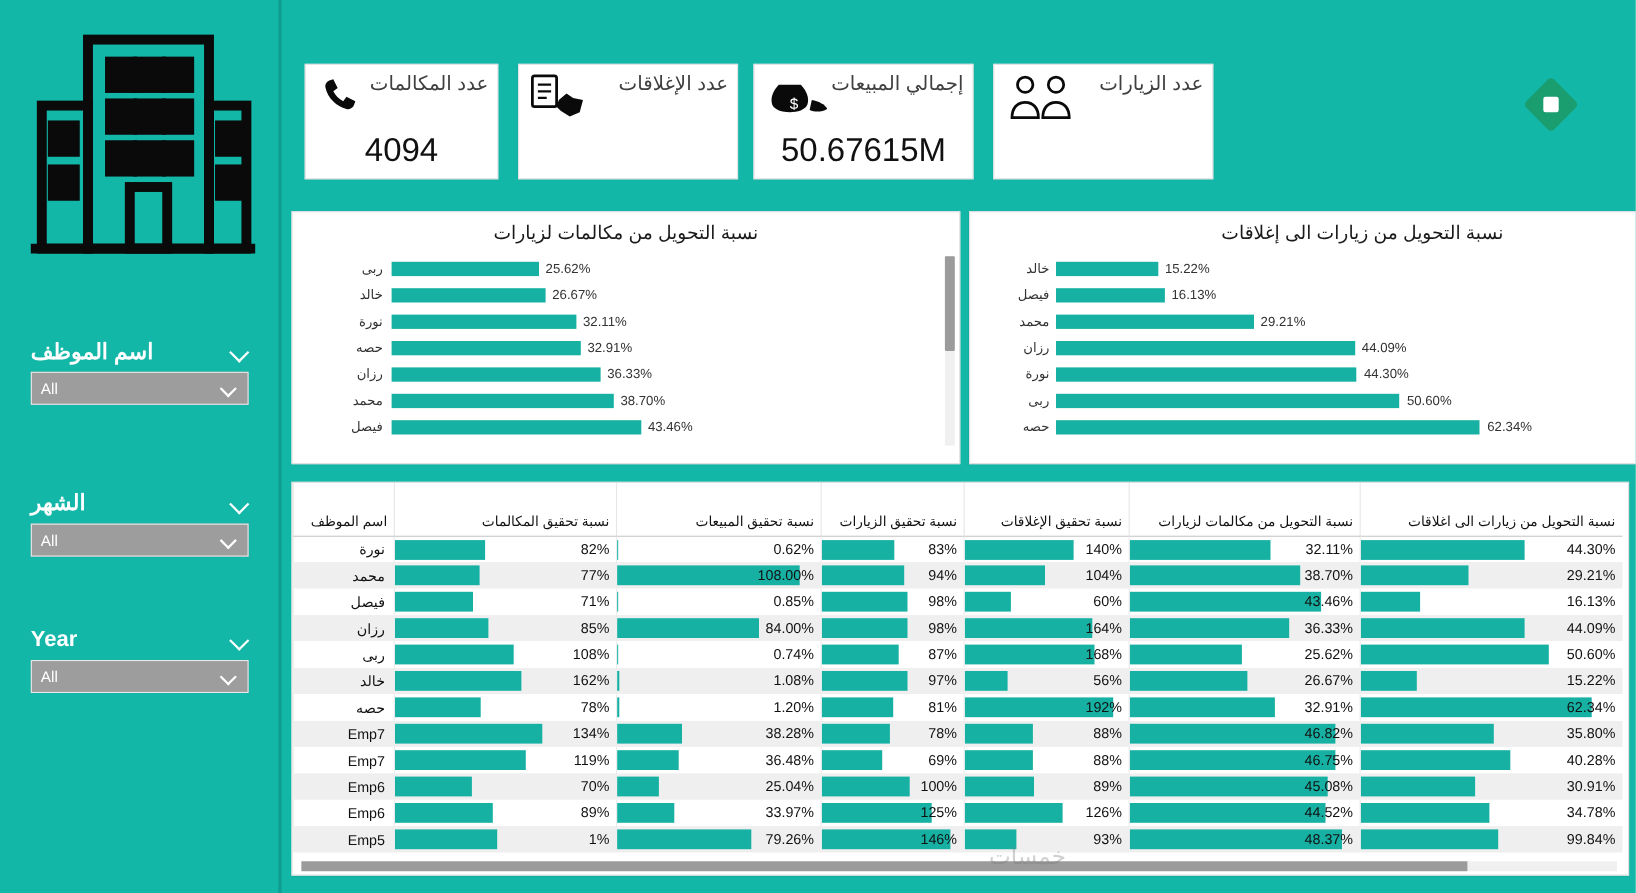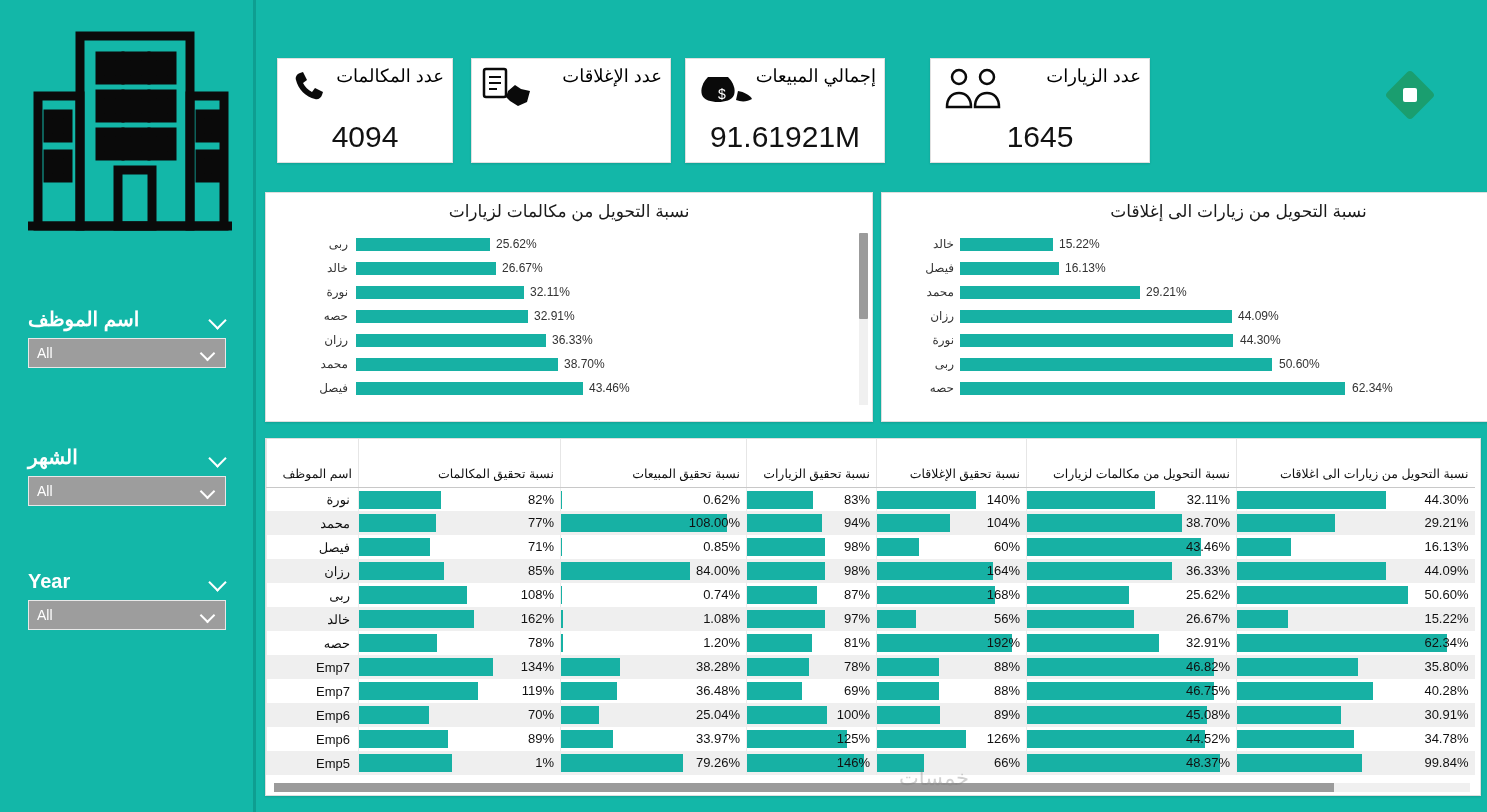--- a/index.html
+++ b/index.html
@@ -100,21 +100,21 @@
     top: 58px;
     height: 105px;
     background: #ffffff;
     border: 1px solid #e0e0e0;
     box-shadow: 0 1px 2px rgba(0,0,0,0.12);
   }
   .kpi-label {
     position: absolute;
     right: 8px; top: 6px;
     font-size: 18px;
-    color: #000000;
+    color: #404040;
     direction: rtl;
     text-align: right;
     font-weight: normal;
   }
   .kpi-value {
     position: absolute;
     left: 0; right: 0; bottom: 8px;
     text-align: center;
     font-size: 30px;
     color: #111111;
@@ -354,34 +354,33 @@
 
     <div class="kpi" style="left:426px;width:200px;">
       <div class="kpi-label">إجمالي المبيعات</div>
       <div class="kpi-icon">
         <svg viewBox="0 0 60 46" width="60" height="46">
           <path d="M14 12c-5 5-8 12-6 18 2 5 9 7 16 7s14-2 16-7c2-6-1-13-6-18z" fill="#0a0a0a"></path>
           <text x="24" y="34" font-size="14" fill="#ffffff" font-family="Liberation Sans, sans-serif">$</text>
           <path d="M44 26c6 1 12 4 14 8-5 3-11 3-16 1z" fill="#0a0a0a"></path>
         </svg>
       </div>
-      <div class="kpi-value">91.61921M</div>
-    </div>
-
-    <div class="kpi" style="left:671px;width:220px;">
+      <div class="kpi-value">50.67615M</div>
+    </div>
+
+    <div class="kpi" style="left:644px;width:200px;">
       <div class="kpi-label">عدد الزيارات</div>
       <div class="kpi-icon">
         <svg viewBox="0 0 70 46" width="70" height="46">
           <circle cx="20" cy="12" r="7" fill="none" stroke="#0a0a0a" stroke-width="2.5"></circle>
           <path d="M8 42c0-9 5-14 12-14s12 5 12 14z" fill="none" stroke="#0a0a0a" stroke-width="2.5"></path>
           <circle cx="48" cy="12" r="7" fill="none" stroke="#0a0a0a" stroke-width="2.5"></circle>
           <path d="M36 42c0-9 5-14 12-14s12 5 12 14z" fill="none" stroke="#0a0a0a" stroke-width="2.5"></path>
         </svg>
       </div>
-      <div class="kpi-value">1645</div>
     </div>
 
     <div id="green-diamond">
       <svg viewBox="0 0 54 54" width="54" height="54">
         <rect x="9" y="9" width="36" height="36" rx="4" fill="#1a9e6f" transform="rotate(45 27 27)"></rect>
         <rect x="20" y="20" width="14" height="14" rx="2" fill="#ffffff"></rect>
       </svg>
     </div>
 
     <div class="panel" style="left:6px; top:192px; width:608px; height:230px;">
@@ -801,21 +800,21 @@
               <td class="bar-cell">
                 <div class="cell-bar" style="width: 121.532px;"></div>
                 <span class="cell-text">79.26%</span>
               </td>
               <td class="bar-cell">
                 <div class="cell-bar" style="width: 116.8px;"></div>
                 <span class="cell-text">146%</span>
               </td>
               <td class="bar-cell">
                 <div class="cell-bar" style="width: 46.5143px;"></div>
-                <span class="cell-text">66%</span>
+                <span class="cell-text">93%</span>
               </td>
               <td class="bar-cell">
                 <div class="cell-bar" style="width: 193.48px;"></div>
                 <span class="cell-text">48.37%</span>
               </td>
               <td class="bar-cell">
                 <div class="cell-bar" style="width: 125.013px;"></div>
                 <span class="cell-text">99.84%</span>
               </td>
             </tr>

